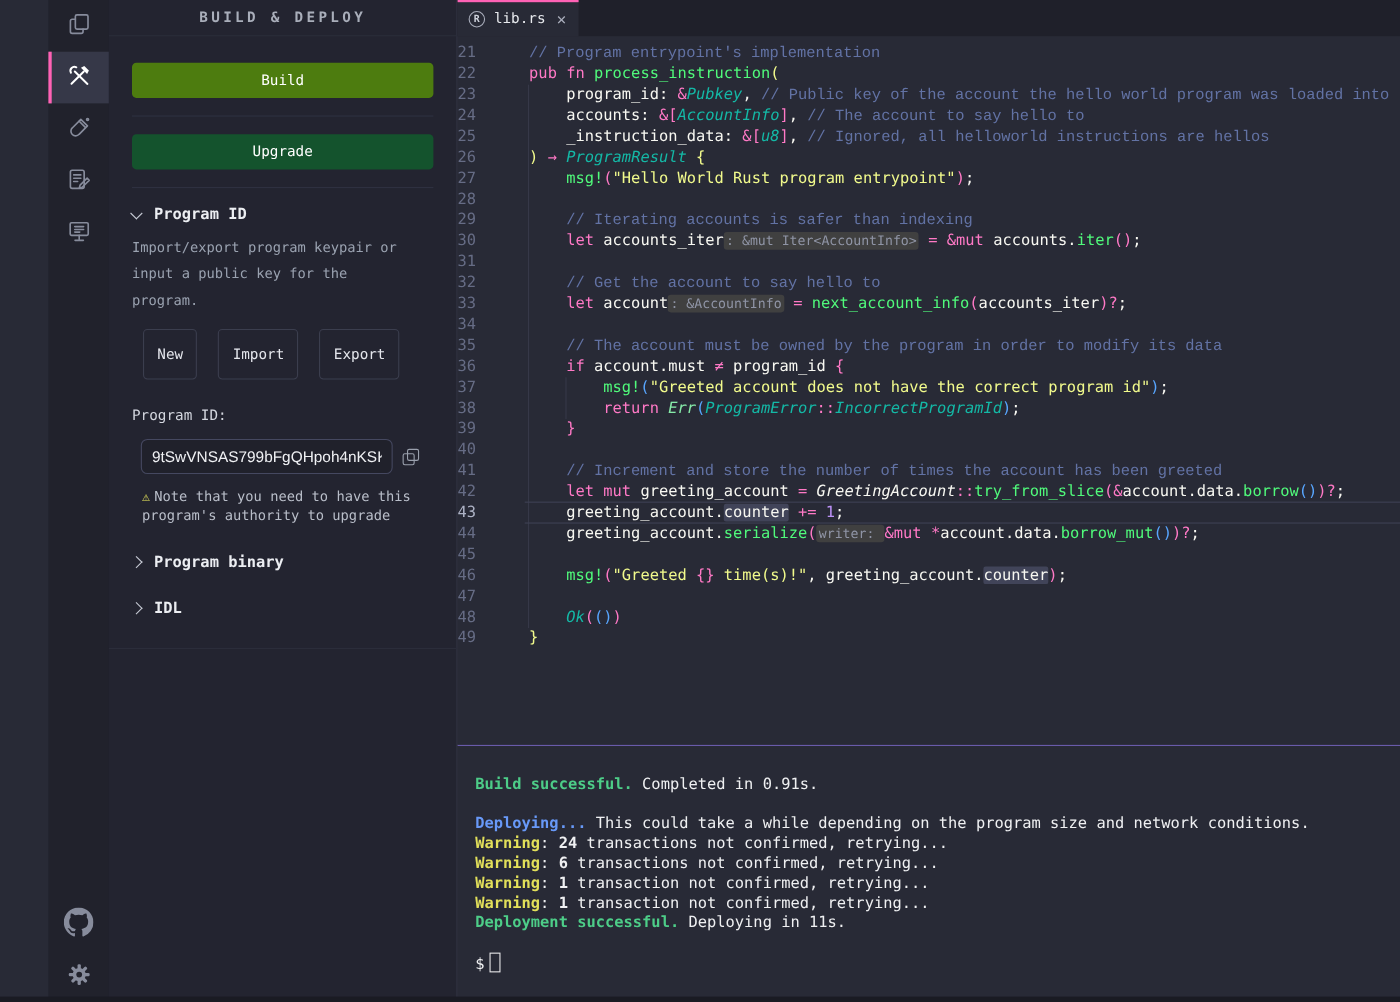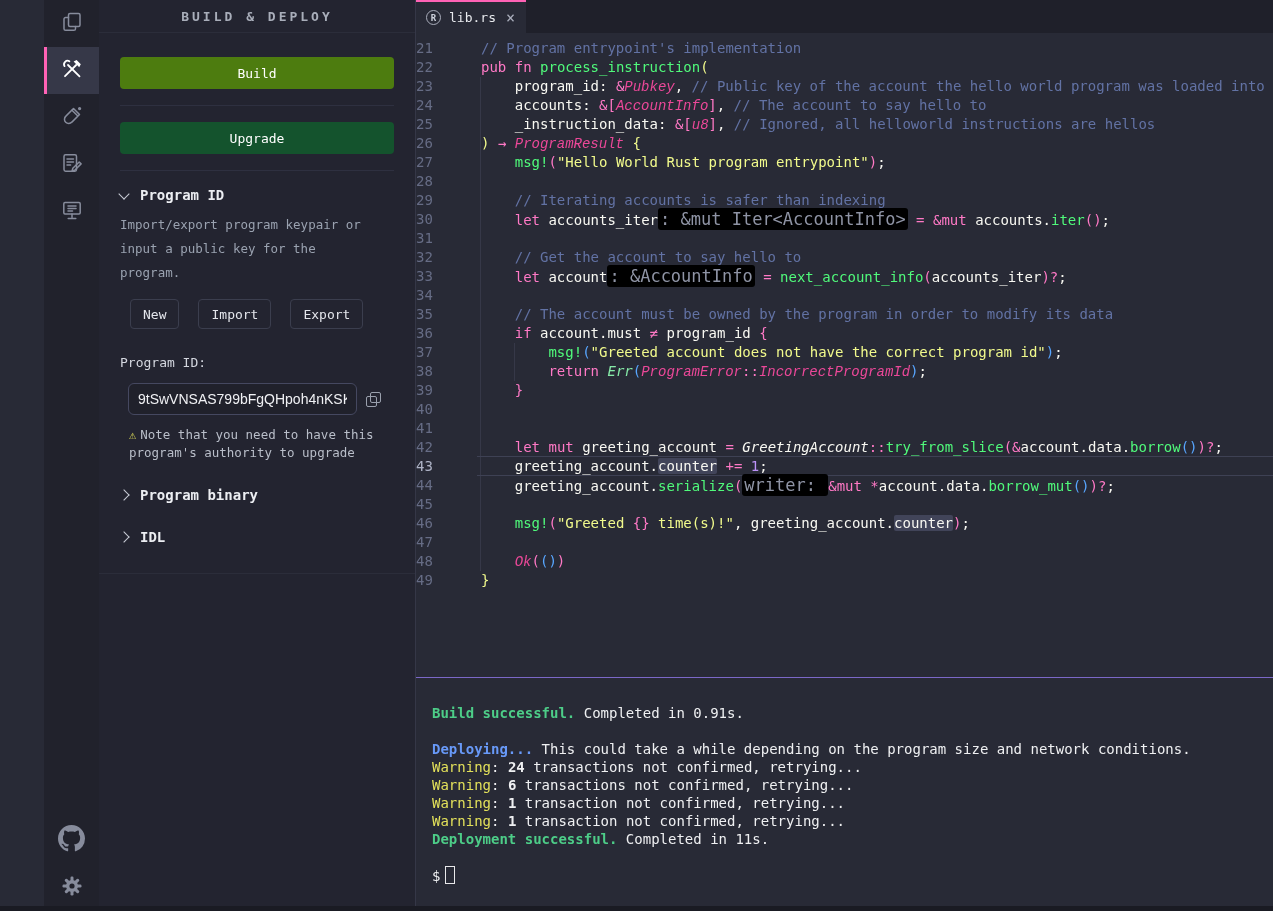--- a/index.html
+++ b/index.html
@@ -23,21 +23,21 @@
   .btn-build{background:#4d7c0f;}
   .btn-upgrade{background:#14532d;}
   .hr{height:1px;background:#2e3040;margin:16px 0;}
   .sec-head{display:flex;align-items:center;gap:12px;color:#eceef2;font-size:14px;font-weight:700;cursor:pointer;}
   .sec-head.mt{margin-top:26px;}
   .chev{width:7px;height:7px;border-right:1.6px solid #c8ccd6;border-bottom:1.6px solid #c8ccd6;display:inline-block;flex-shrink:0;}
   .chev.down{transform:rotate(45deg);margin-top:-3px;}
   .chev.right{transform:rotate(-45deg);}
   .desc{color:#9aa2b0;font-size:12.5px;line-height:24px;margin:10px 0 0 0;width:260px;}
   .btn-row{display:flex;gap:19px;margin:14px 0 0 10px;}
-  .btn-small{background:transparent;border:1px solid #3b3e4e;border-radius:4px;color:#e4e6ec;font-family:inherit;font-size:13px;height:30px;padding:0 12px;cursor:pointer;}
+  .btn-small{background:transparent;border:1px solid #3b3e4e;border-radius:4px;color:#e4e6ec;font-family:inherit;font-size:13px;height:46px;padding:0 12px;cursor:pointer;}
   .input-label{color:#d4d7df;font-size:13px;margin:26px 0 0 0;}
   .input-row{display:flex;align-items:center;gap:9px;margin:13px 0 0 8px;}
   input.pid{width:229px;height:32px;background:#20212b;border:1px solid #454860;border-radius:6px;color:#f0f1f4;font-family:"Liberation Sans",sans-serif;font-size:14px;padding:0 9px;box-sizing:border-box;outline:none;}
   .copy-btn{position:relative;width:15px;height:15px;cursor:pointer;flex-shrink:0;}
   .copy-btn::before{content:"";position:absolute;left:0;bottom:0;width:9px;height:9px;border:1.4px solid #9aa0ad;border-radius:2px;}
   .copy-btn::after{content:"";position:absolute;right:0;top:0;width:9px;height:9px;border:1.4px solid #9aa0ad;border-radius:2px;}
   .warn{color:#b9bec9;font-size:12.5px;line-height:17px;margin:11px 0 0 9px;width:252px;}
   .warn-ico{color:#e2e05a;margin-right:4px;font-size:12px;}
 
   
@@ -50,33 +50,33 @@
   .code{flex:1;position:relative;padding-top:6px;font-size:14px;line-height:19px;overflow:hidden;background:#282a36;}
   .cl{display:flex;height:19px;white-space:pre;position:relative;}
   .cl .gut{width:40px;text-align:left;color:#666c85;flex-shrink:0;}
   .cl .txt{margin-left:25px;}
   .cl.current .gut{color:#aeb3c6;}
   .cl.current::after{content:"";position:absolute;left:61px;right:0;top:-1px;bottom:0;border-top:1px solid #3e4154;border-bottom:1px solid #3e4154;pointer-events:none;}
   .guide{position:absolute;width:1px;background:#363848;}
 
   .tk-p{color:#f8f8f2;} .tk-k{color:#ff79c6;} .tk-o{color:#ff79c6;}
   .tk-f{color:#50fa7b;} .tk-s{color:#f1fa8c;} .tk-n{color:#bd93f9;}
-  .tk-c{color:#6272a4;}
-  .tk-t{color:#ec4899;font-style:italic;font-family:Liberation Mono, monospace;}
+  .tk-c{color:#6272a4;font-family:Liberation Mono, monospace;}
+  .tk-t{color:#14b8a6;font-style:italic;}
   .tk-ti{color:#f8f8f2;font-style:italic;}
   .tk-g{color:#86eaa8;font-style:italic;}
   .tk-b1{color:#f1fa8c;} .tk-b2{color:#ff79c6;} .tk-b3{color:#58a6ff;}
-  .tk-h{color:#8f94a5;background:#000000;font-size:17px;border-radius:3px;padding:1px 2px;}
+  .tk-h{color:#8f94a5;background:#404040;font-size:12px;border-radius:3px;padding:1px 2px;}
   .tk-w{color:#f8f8f2;background:#414459;border-radius:2px;}
 
   
   .terminal{height:234px;box-sizing:border-box;border-top:1px solid #7b68c7;background:#282a36;padding:26px 0 0 16px;font-size:14px;line-height:18px;flex-shrink:0;}
   .trow{height:18px;white-space:pre;}
   .tm-g{color:#4dcd88;font-weight:700;}
-  .tm-y{color:#e2e05a;font-weight:400;}
+  .tm-y{color:#e2e05a;font-weight:700;}
   .tm-b{color:#6899f8;font-weight:700;}
   .tm-p{color:#eff0f2;}
   .tm-pb{color:#eff0f2;font-weight:700;}
   .cursor{display:inline-block;width:8px;height:16px;border:1px solid #e8e8ea;vertical-align:-3px;margin-left:5px;}
 
   .bottom-strip{position:absolute;left:0;right:0;bottom:0;height:5px;background:#1a1b23;z-index:9;}
 </style>
 </head>
 <body>
 
@@ -199,39 +199,39 @@
         <div class="cl"><span class="gut">31</span><span class="txt"></span></div>
         <div class="cl"><span class="gut">32</span><span class="txt"><span class="tk-p">    </span><span class="tk-c">// Get the account to say hello to</span></span></div>
         <div class="cl"><span class="gut">33</span><span class="txt"><span class="tk-p">    </span><span class="tk-k">let</span><span class="tk-p"> account</span><span class="tk-h">: &amp;AccountInfo</span><span class="tk-p"> </span><span class="tk-o">=</span><span class="tk-p"> </span><span class="tk-f">next_account_info</span><span class="tk-b2">(</span><span class="tk-p">accounts_iter</span><span class="tk-b2">)</span><span class="tk-o">?</span><span class="tk-p">;</span></span></div>
         <div class="cl"><span class="gut">34</span><span class="txt"></span></div>
         <div class="cl"><span class="gut">35</span><span class="txt"><span class="tk-p">    </span><span class="tk-c">// The account must be owned by the program in order to modify its data</span></span></div>
         <div class="cl"><span class="gut">36</span><span class="txt"><span class="tk-p">    </span><span class="tk-k">if</span><span class="tk-p"> account.must </span><span class="tk-o">≠</span><span class="tk-p"> program_id </span><span class="tk-b2">{</span></span></div>
         <div class="cl"><span class="gut">37</span><span class="txt"><span class="tk-p">        </span><span class="tk-f">msg!</span><span class="tk-b3">(</span><span class="tk-s">"Greeted account does not have the correct program id"</span><span class="tk-b3">)</span><span class="tk-p">;</span></span></div>
         <div class="cl"><span class="gut">38</span><span class="txt"><span class="tk-p">        </span><span class="tk-k">return</span><span class="tk-p"> </span><span class="tk-g">Err</span><span class="tk-b3">(</span><span class="tk-t">ProgramError</span><span class="tk-o">::</span><span class="tk-t">IncorrectProgramId</span><span class="tk-b3">)</span><span class="tk-p">;</span></span></div>
         <div class="cl"><span class="gut">39</span><span class="txt"><span class="tk-p">    </span><span class="tk-b2">}</span></span></div>
         <div class="cl"><span class="gut">40</span><span class="txt"></span></div>
-        <div class="cl"><span class="gut">41</span></div>
+        <div class="cl"><span class="gut">41</span><span class="txt"><span class="tk-p">    </span><span class="tk-c">// Increment and store the number of times the account has been greeted</span></span></div>
         <div class="cl"><span class="gut">42</span><span class="txt"><span class="tk-p">    </span><span class="tk-k">let</span><span class="tk-p"> </span><span class="tk-k">mut</span><span class="tk-p"> greeting_account </span><span class="tk-o">=</span><span class="tk-p"> </span><span class="tk-ti">GreetingAccount</span><span class="tk-o">::</span><span class="tk-f">try_from_slice</span><span class="tk-b2">(</span><span class="tk-o">&amp;</span><span class="tk-p">account.data.</span><span class="tk-f">borrow</span><span class="tk-b3">()</span><span class="tk-b2">)</span><span class="tk-o">?</span><span class="tk-p">;</span></span></div>
         <div class="cl current"><span class="gut">43</span><span class="txt"><span class="tk-p">    greeting_account.</span><span class="tk-w">counter</span><span class="tk-p"> </span><span class="tk-o">+=</span><span class="tk-p"> </span><span class="tk-n">1</span><span class="tk-p">;</span></span></div>
         <div class="cl"><span class="gut">44</span><span class="txt"><span class="tk-p">    greeting_account.</span><span class="tk-f">serialize</span><span class="tk-b2">(</span><span class="tk-h">writer: </span><span class="tk-o">&amp;mut</span><span class="tk-p"> </span><span class="tk-o">*</span><span class="tk-p">account.data.</span><span class="tk-f">borrow_mut</span><span class="tk-b3">()</span><span class="tk-b2">)</span><span class="tk-o">?</span><span class="tk-p">;</span></span></div>
         <div class="cl"><span class="gut">45</span><span class="txt"></span></div>
         <div class="cl"><span class="gut">46</span><span class="txt"><span class="tk-p">    </span><span class="tk-f">msg!</span><span class="tk-b2">(</span><span class="tk-s">"Greeted </span><span class="tk-o">{}</span><span class="tk-s"> time(s)!"</span><span class="tk-p">, greeting_account.</span><span class="tk-w">counter</span><span class="tk-b2">)</span><span class="tk-p">;</span></span></div>
         <div class="cl"><span class="gut">47</span><span class="txt"></span></div>
         <div class="cl"><span class="gut">48</span><span class="txt"><span class="tk-p">    </span><span class="tk-t">Ok</span><span class="tk-b2">(</span><span class="tk-b3">()</span><span class="tk-b2">)</span></span></div>
         <div class="cl"><span class="gut">49</span><span class="txt"><span class="tk-b1">}</span></span></div>
       </div>
 
     <div class="terminal" id="terminal">
         <div class="trow"><span class="tm-g">Build successful.</span><span class="tm-p"> Completed in 0.91s.</span></div>
         <div class="trow">&nbsp;</div>
         <div class="trow"><span class="tm-b">Deploying...</span><span class="tm-p"> This could take a while depending on the program size and network conditions.</span></div>
         <div class="trow"><span class="tm-y">Warning</span><span class="tm-p">: </span><span class="tm-pb">24</span><span class="tm-p"> transactions not confirmed, retrying...</span></div>
         <div class="trow"><span class="tm-y">Warning</span><span class="tm-p">: </span><span class="tm-pb">6</span><span class="tm-p"> transactions not confirmed, retrying...</span></div>
         <div class="trow"><span class="tm-y">Warning</span><span class="tm-p">: </span><span class="tm-pb">1</span><span class="tm-p"> transaction not confirmed, retrying...</span></div>
         <div class="trow"><span class="tm-y">Warning</span><span class="tm-p">: </span><span class="tm-pb">1</span><span class="tm-p"> transaction not confirmed, retrying...</span></div>
-        <div class="trow"><span class="tm-g">Deployment successful.</span><span class="tm-p"> Completed in 11s.</span></div>
+        <div class="trow"><span class="tm-g">Deployment successful.</span><span class="tm-p"> Deploying in 11s.</span></div>
         <div class="trow">&nbsp;</div>
         <div class="trow"><span class="tm-p">$</span><span class="cursor"></span></div>
       </div>
   </main>
 </div>
 
 <div class="bottom-strip"></div>
 
 </body></html>

